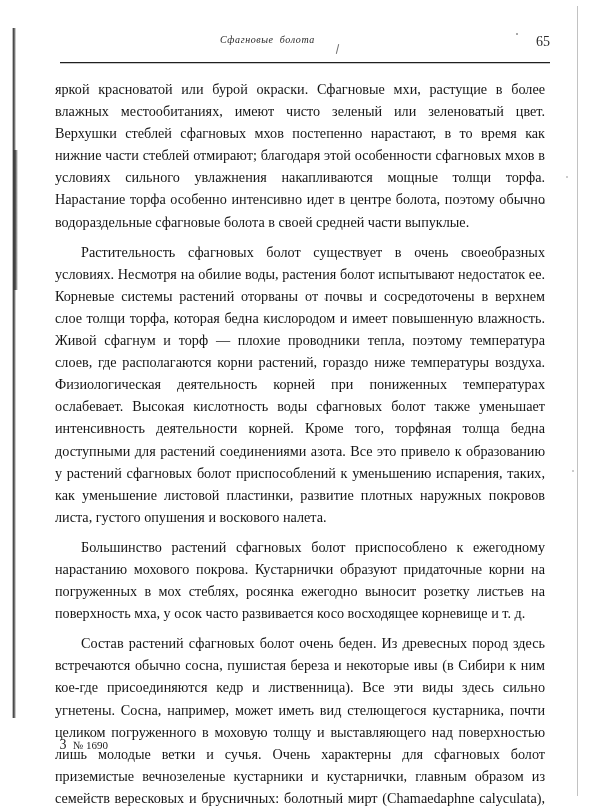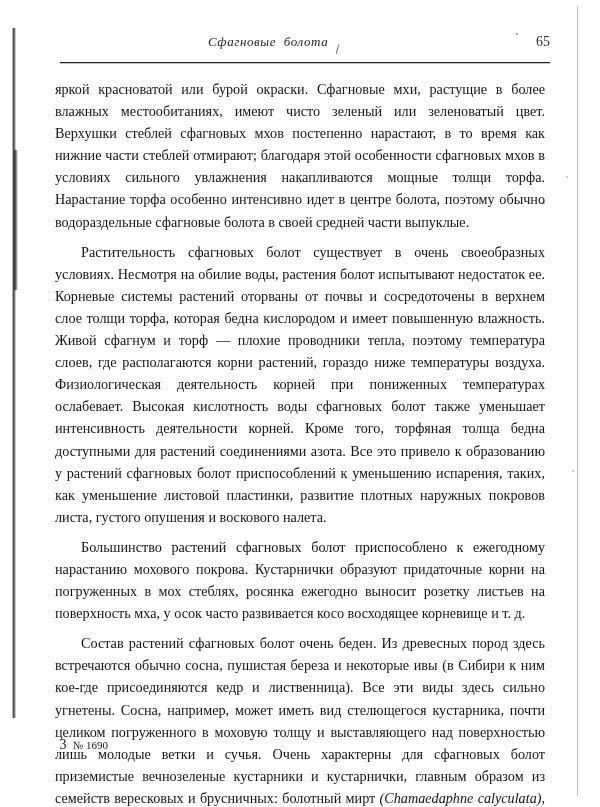--- a/index.html
+++ b/index.html
@@ -58,24 +58,24 @@
   
   .running-head {
     position: absolute;
     left: 60px;
     top: 34px;
     width: 490px;
     height: 22px;
   }
   .running-head-title {
     position: absolute;
-    left: 148px;
+    left: 160px;
     top: 0;
     font-style: italic;
-    font-size: 13px;
+    font-size: 10px;
     letter-spacing: 0.6px;
     white-space: pre;
     color: #262626;
   }
   .running-head-pagenum {
     position: absolute;
     right: 0;
     top: 0;
     font-size: 14px;
     color: #2a2a2a;
@@ -131,21 +131,20 @@
   }
   .text-body p {
     margin: 8px;
     text-indent: 26px;
     hyphens: manual;
   }
   .text-body p.first {
     text-indent: 0;
   }
   .latin {
-    font-style: italic;
   }
 
   
   .footer {
     position: absolute;
     left: 47px;
     top: 722px;
     font-size: 12.5px;
     color: #222222;
     white-space: pre;

